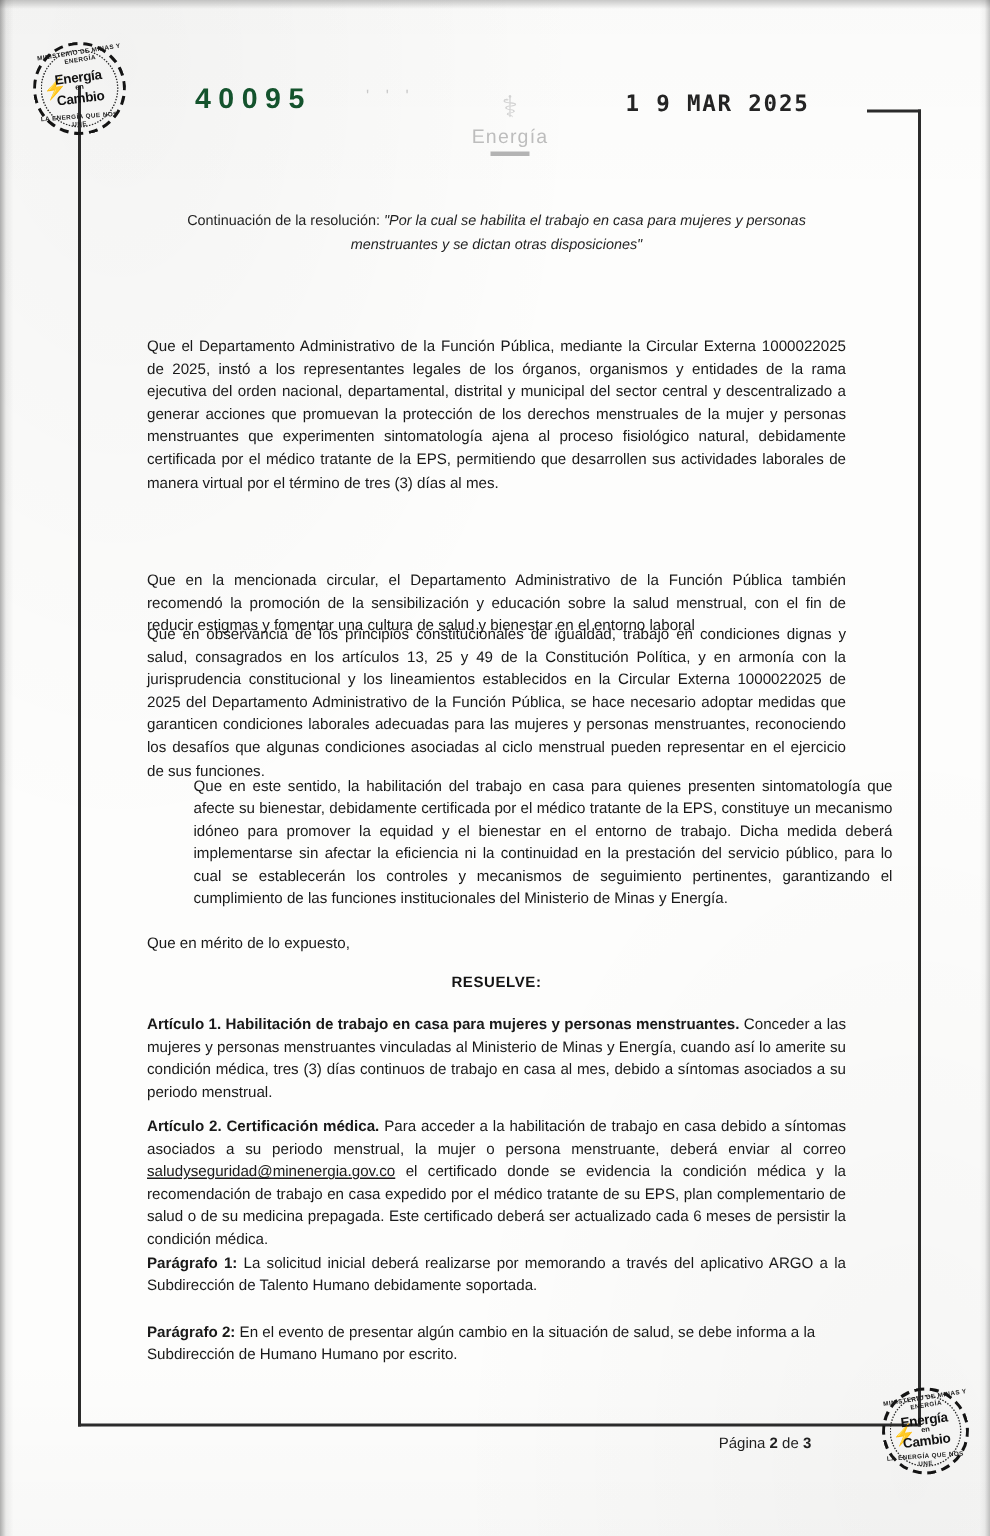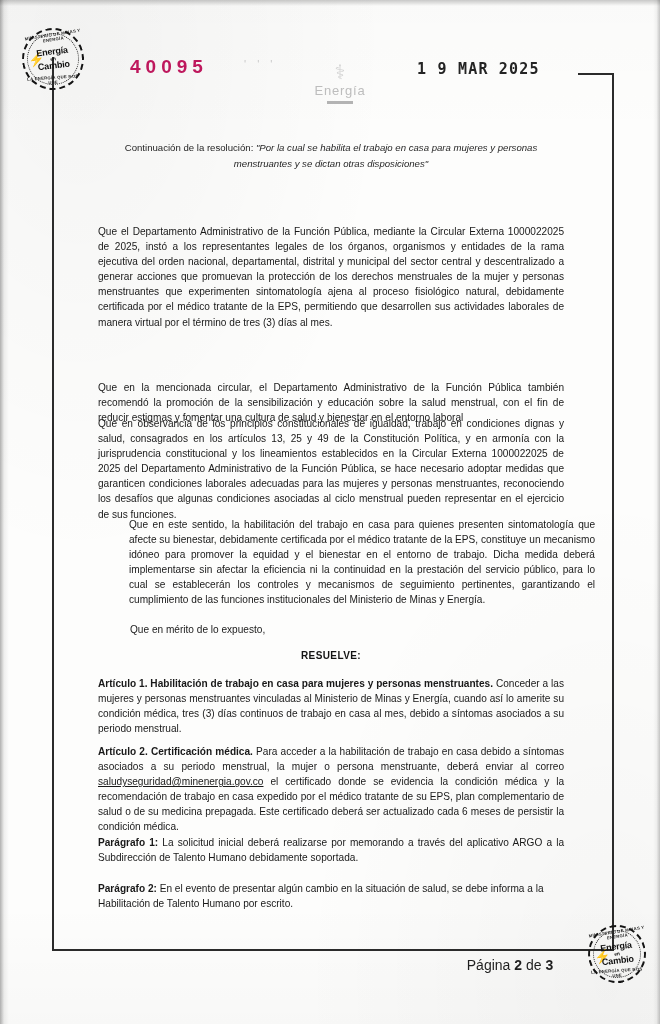--- a/index.html
+++ b/index.html
@@ -131,21 +131,21 @@
   #stamp-bottom-right { left: 588px; top: 925px; width: 58px; height: 58px; }
 
   
   .radicado {
     position: absolute;
     left: 130px; top: 56px;
     font-family: "Liberation Sans", sans-serif;
     font-size: 19px;
     font-weight: bold;
     letter-spacing: 5px;
-    color: #be185d;
+    color: #14532d;
   }
   .faint-marks {
     position: absolute;
     left: 244px; top: 58px;
     font-size: 11px;
     letter-spacing: 4px;
     color: #c9c9c9;
   }
   .date-stamp {
     position: absolute;
@@ -204,21 +204,21 @@
     text-align: justify;
     text-justify: inter-word;
     color: #191919;
   }
   .para.nojust { text-align: left; }
 
   #p1 { top: 224px; }
   #p2 { top: 344px; margin-top: 36px; }
   #p3 { top: 416px; }
   #p4 { top: 517px; margin-left: 31px; }
-  #p5 { top: 622px; margin-left: 32px; }
+  #p5 { top: 622px; }
 
   .resuelve {
     position: absolute;
     left: 98px; top: 650px;
     width: 466px;
     text-align: center;
     font-size: 10px;
     font-weight: bold;
     letter-spacing: 0.4px;
     color: #141414;
@@ -233,21 +233,21 @@
   .email {
     text-decoration: underline;
     color: #191919;
   }
 
   .footer {
     position: absolute;
     left: 440px; top: 957px;
     width: 140px;
     text-align: center;
-    font-size: 14px;
+    font-size: 10px;
     color: #1f1f1f;
   }
   .footer .num { font-weight: bold; }
 </style>
 </head>
 <body>
 
 <div class="scan"></div>
 <div class="scan-noise"></div>
 <div class="edge-top"></div>
@@ -313,18 +313,18 @@
 
 <div class="para" id="art2">
   <span class="b">Artículo 2. Certificación médica.</span><span> Para acceder a la habilitación de trabajo en casa debido a síntomas asociados a su periodo menstrual, la mujer o persona menstruante, deberá enviar al correo </span><span class="email">saludyseguridad@minenergia.gov.co</span><span> el certificado donde se evidencia la condición médica y la recomendación de trabajo en casa expedido por el médico tratante de su EPS, plan complementario de salud o de su medicina prepagada. Este certificado deberá ser actualizado cada 6 meses de persistir la condición médica.</span>
 </div>
 
 <div class="para" id="pg1">
   <span class="b">Parágrafo 1:</span><span> La solicitud inicial deberá realizarse por memorando a través del aplicativo ARGO a la Subdirección de Talento Humano debidamente soportada.</span>
 </div>
 
 <div class="para nojust" id="pg2">
-  <span class="b">Parágrafo 2:</span><span> En el evento de presentar algún cambio en la situación de salud, se debe informa a la Habilitación de Talento Humano por escrito.</span>
+  <span class="b">Parágrafo 2:</span><span> En el evento de presentar algún cambio en la situación de salud, se debe informa a la Subdirección de Humano Humano por escrito.</span>
 </div>
 
 <div class="footer">
   <span>Página </span><span class="num">2</span><span> de </span><span class="num">3</span>
 </div>
 
 </body></html>

